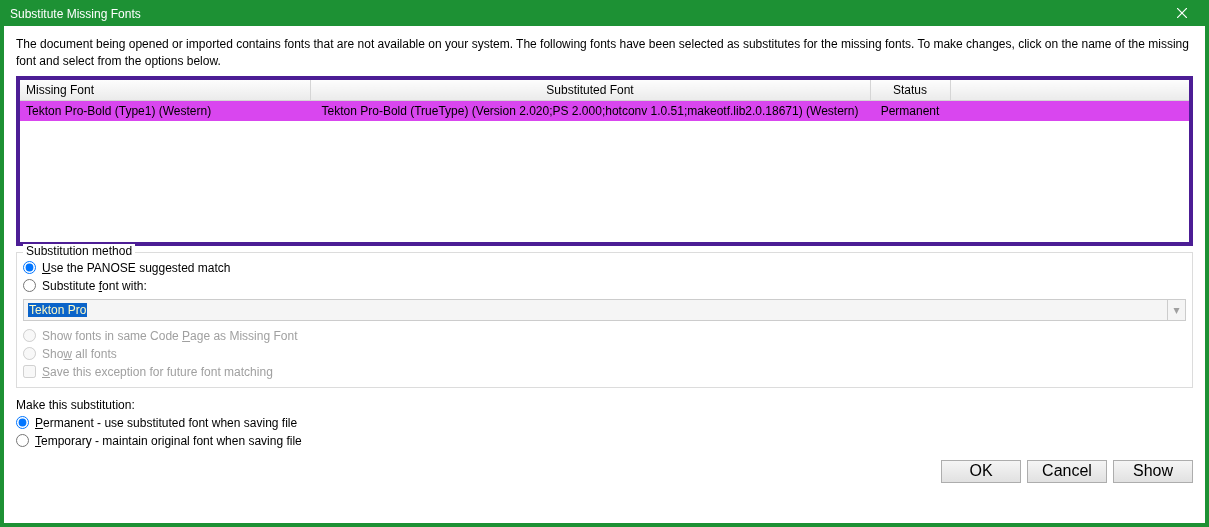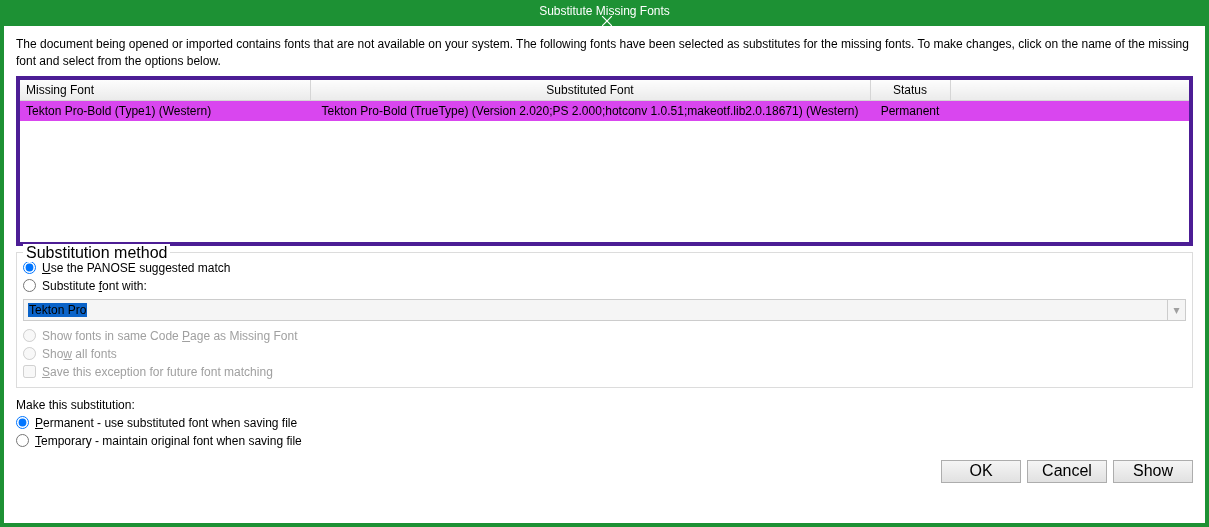--- a/index.html
+++ b/index.html
@@ -20,21 +20,20 @@
   flex-direction: column;
 }
 .titlebar {
   height: 22px;
   background: #1d9134;
   color: #fff;
   display: flex;
   align-items: center;
   padding: 0 6px 2px 6px;
   font-size: 12px;
-  flex-direction: column;
 }
 .titlebar .title { flex: 1; }
 .titlebar .close-btn {
   width: 42px;
   height: 20px;
   display: flex;
   align-items: center;
   justify-content: center;
   cursor: pointer;
   margin-top: -2px;
@@ -88,21 +87,21 @@
   margin-top: 6px;
   padding: 6px 6px 6px 6px;
   position: relative;
 }
 .fieldset .legend {
   position: absolute;
   top: -9px;
   left: 6px;
   background: #fff;
   padding: 0 3px;
-  font-size: 16px;
+  font-size: 12px;
 }
 .radio-row, .check-row {
   display: flex;
   align-items: flex-start;
   padding: 2px 0;
   font-size: 12px;
 }
 .radio-row input, .check-row input { margin-right: 6px; }
 .underline { text-decoration: underline; }
 .font-select {
@@ -112,21 +111,21 @@
   height: 22px;
   display: flex;
   align-items: center;
 }
 .font-select .value {
   flex: 1;
   padding: 0 4px;
 }
 .font-select .value span.sel {
   background:#0a63c9;
-  color:#000000;
+  color:#fef9c3;
   padding:0 1px;
 }
 .font-select .dd-arrow {
   width: 18px;
   height: 100%;
   border-left: 1px solid #cccccc;
   display:flex;
   align-items:center;
   justify-content:center;
   color:#a0a0a0;

